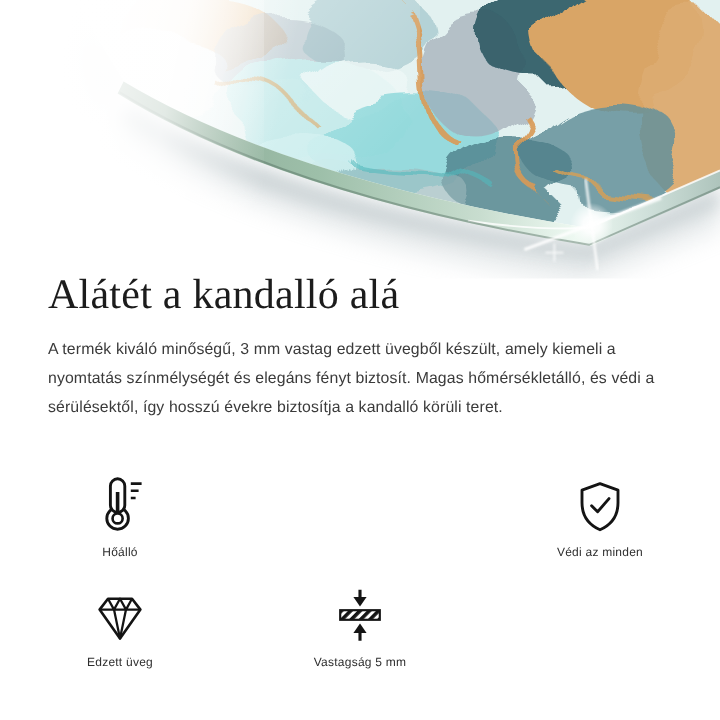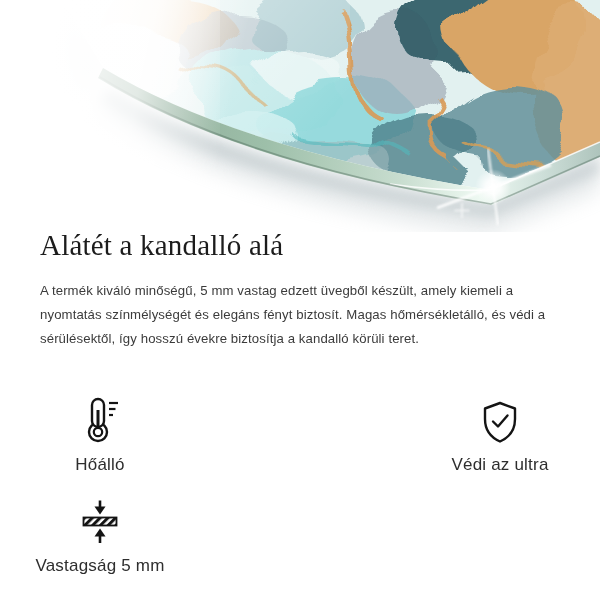--- a/index.html
+++ b/index.html
@@ -6,33 +6,33 @@
   body{
     width:600px;height:600px;position:relative;overflow:hidden;
     background:#ffffff;
     font-family:"Liberation Sans", sans-serif;
   }
   .hero{position:absolute;top:0;left:0;width:600px;height:232px;}
   .content{position:absolute;left:40px;top:228px;width:528px;}
   .heading{
     font-family:"Liberation Serif", serif;
     font-weight:400;color:#1c1c1c;
-    font-size:29px;line-height:35px;margin:0;letter-spacing:.2px;
+    font-size:35px;line-height:35px;margin:0;letter-spacing:.2px;
   }
   .paragraph{
     margin:16px 0 0 0;color:#3b3b3b;
     font-size:13.2px;line-height:24px;letter-spacing:.1px;
   }
   .features{
     position:absolute;top:396px;left:0;width:600px;
     display:grid;grid-template-columns:1fr 1fr 1fr;row-gap:22px;
   }
   .feature{display:flex;flex-direction:column;align-items:center;}
   .feature .iconbox{height:48px;display:flex;align-items:flex-end;justify-content:center;}
-  .feature .label{margin-top:11px;font-size:17px;color:#2e2e2e;letter-spacing:.2px;}
+  .feature .label{margin-top:11px;font-size:10px;color:#2e2e2e;letter-spacing:.2px;}
   svg text{font-family:"Liberation Sans", sans-serif;}
 </style>
 </head>
 <body>
 
 <div class="hero">
 <svg width="600" height="232" viewBox="0 0 600 232">
   <defs>
     <clipPath id="glassSurf">
       <path d="M58,-6 L103,68 Q240,150 490,190 L600,142 L600,-6 Z"></path>
@@ -120,21 +120,21 @@
     <circle cx="493" cy="187" r="2.6" fill="#ffffff"></circle>
     <path d="M462,203 L462,218 M454.5,210.5 L469.5,210.5" stroke="#ffffff" stroke-width="1.4" filter="url(#blur1)" opacity="0.8"></path>
   </g>
 </svg>
 </div>
 
 <div class="content">
   <h1 class="heading">
     <span>Alátét a kandalló alá</span><br>
   </h1>
-  <p class="paragraph">A termék kiváló minőségű, 5 mm vastag edzett üvegből készült, amely kiemeli a nyomtatás színmélységét és elegáns fényt biztosít. Magas hőmérsékletálló, és védi a sérülésektől, így hosszú évekre biztosítja a kandalló körüli teret.</p>
+  <p class="paragraph">A termék kiváló minőségű, 3 mm vastag edzett üvegből készült, amely kiemeli a nyomtatás színmélységét és elegáns fényt biztosít. Magas hőmérsékletálló, és védi a sérülésektől, így hosszú évekre biztosítja a kandalló körüli teret.</p>
 </div>
 
 <div class="features">
 
   <div class="feature">
     <div class="iconbox">
       <svg width="44" height="48" viewBox="0 0 44 48">
         <circle cx="20" cy="36" r="9" fill="none" stroke="#141414" stroke-width="2.4"></circle>
         <rect x="14" y="3" width="12" height="28" rx="6" fill="#ffffff" stroke="#141414" stroke-width="2.4"></rect>
         <line x1="20" y1="14" x2="20" y2="31" stroke="#141414" stroke-width="3"></line>
@@ -150,23 +150,32 @@
   <div class="feature">
   </div>
 
   <div class="feature">
     <div class="iconbox">
       <svg width="44" height="44" viewBox="0 0 44 44">
         <path d="M22,3 L37,8.5 V19 C37,30.5 31,37.5 22,41.5 C13,37.5 7,30.5 7,19 V8.5 Z" fill="none" stroke="#141414" stroke-width="2.4" stroke-linejoin="round"></path>
         <path d="M15,21.5 L20,26.5 L29.5,15.5" fill="none" stroke="#141414" stroke-width="2.4" stroke-linecap="round" stroke-linejoin="round"></path>
       </svg>
     </div>
-    <div class="label">Védi az ultra</div>
+    <div class="label">Védi az minden</div>
   </div>
 
+  <div class="feature">
+    <div class="iconbox">
+      <svg width="44" height="44" viewBox="0 0 44 44">
+        <path d="M12,7 H32 L39,16 L22,40 L5,16 Z" fill="none" stroke="#141414" stroke-width="2.2" stroke-linejoin="round"></path>
+        <path d="M5,16 H39 M12,7 L17,16 L22,7 L27,16 L32,7 M17,16 L22,40 L27,16" fill="none" stroke="#141414" stroke-width="1.9" stroke-linejoin="round"></path>
+      </svg>
+    </div>
+    <div class="label">Edzett üveg</div>
+  </div>
 
 
   <div class="feature">
     <div class="iconbox">
       <svg width="44" height="46" viewBox="0 0 44 46">
         <defs>
           <pattern id="hatchP" width="5.5" height="5.5" patternUnits="userSpaceOnUse" patternTransform="rotate(45)">
             <rect width="5.5" height="5.5" fill="#ffffff"></rect>
             <rect width="3" height="5.5" fill="#141414"></rect>
           </pattern>

